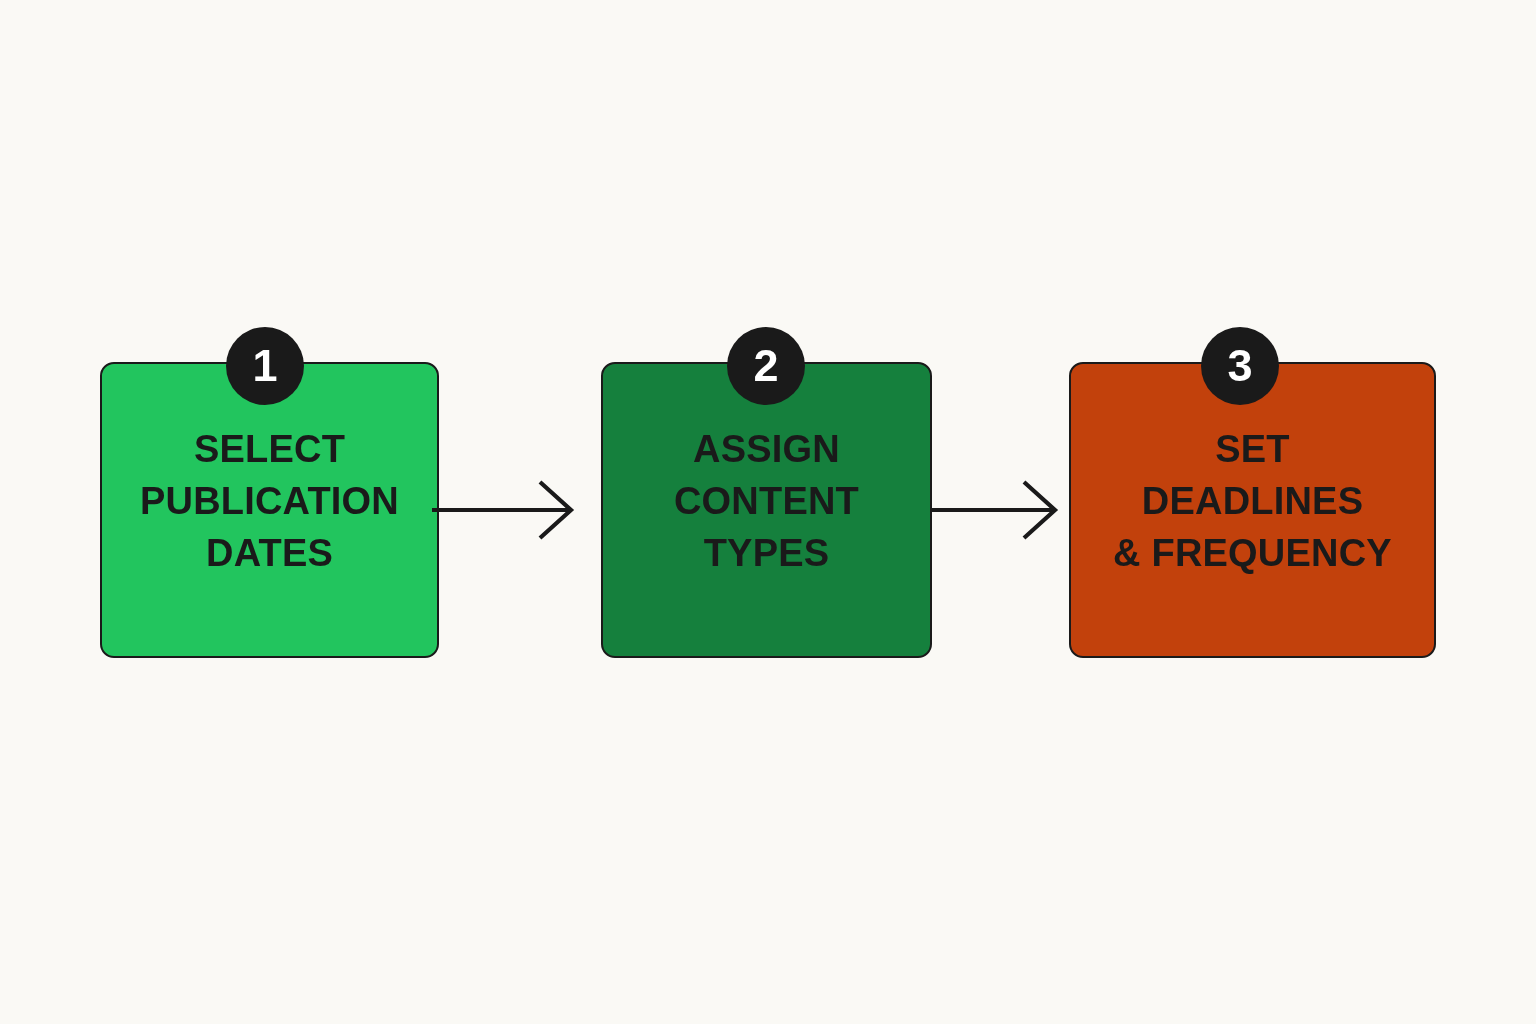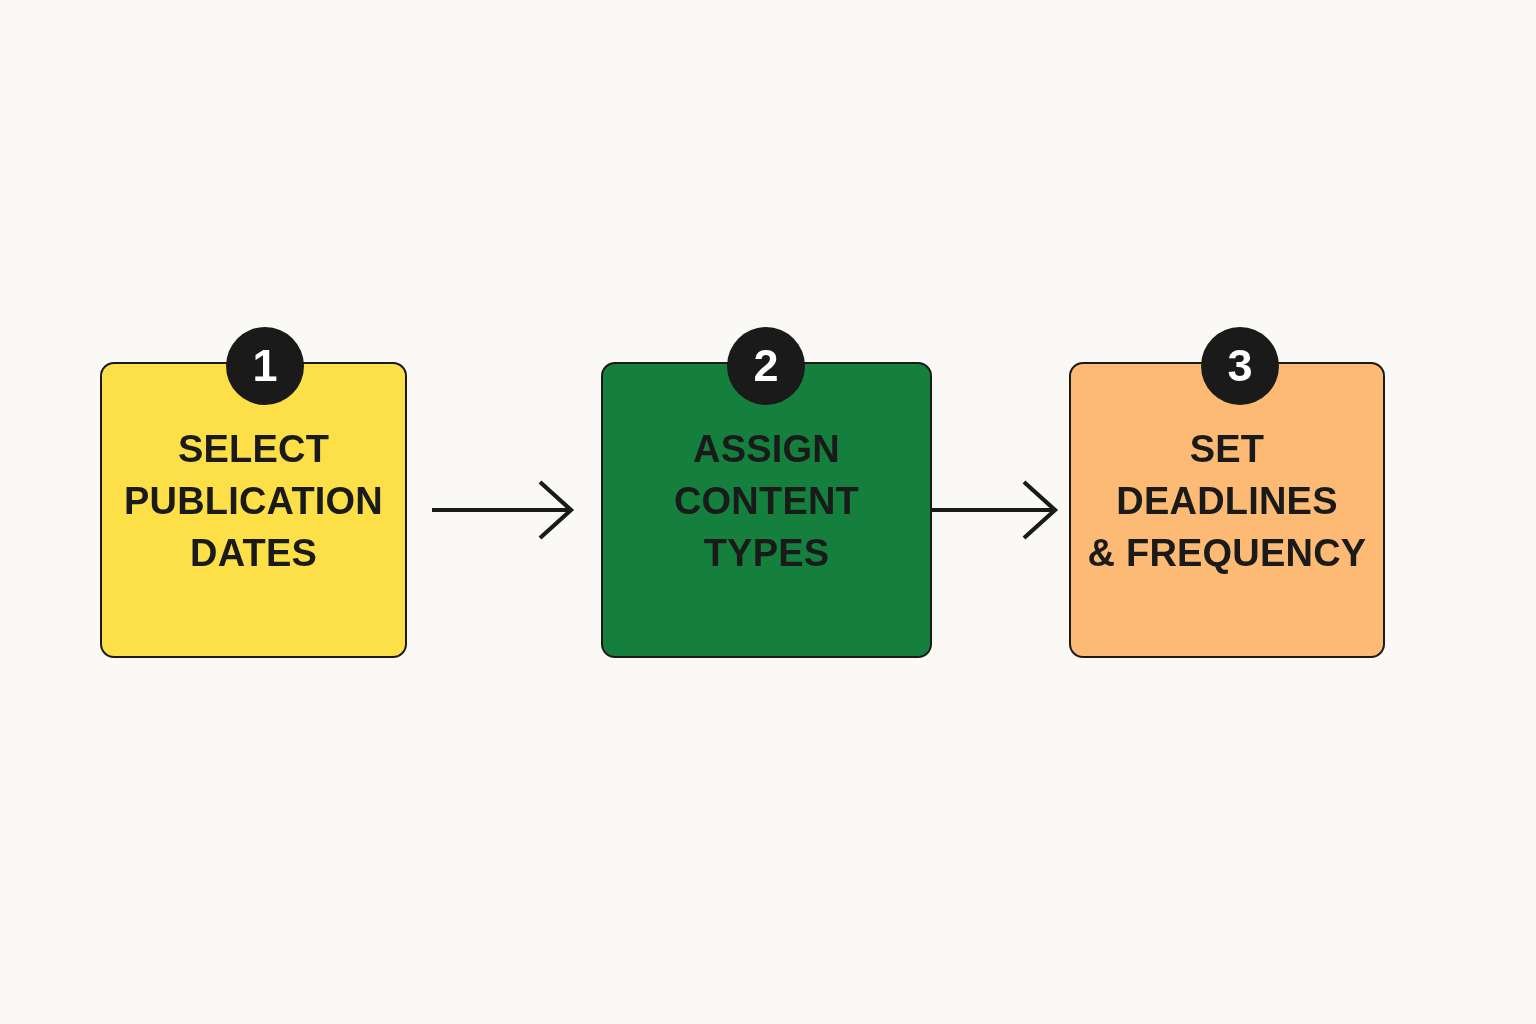--- a/index.html
+++ b/index.html
@@ -79,21 +79,21 @@
   .flow-arrow svg {
     display: block;
     overflow: visible;
   }
 </style>
 </head>
 <body style="background: rgb(250, 249, 245);">
 
 <div id="flow-canvas" style="width: 1536px; height: 1024px; background: rgb(250, 249, 245);">
 
-  <div class="step-card" id="card-1" style="left: 100px; top: 362px; width: 307px; height: 296px; background: #fde047; border-color: rgb(26, 26, 26); justify-content: center;">
+  <div class="step-card" id="card-1" style="left: 100px; top: 362px; width: 339px; height: 296px; background: #22c55e; border-color: rgb(26, 26, 26); justify-content: center;">
     <span class="step-card-label">SELECT
 PUBLICATION
 DATES</span>
   </div>
   <div class="step-badge" id="badge-1" style="left: 226px; top: 327px; background: rgb(26, 26, 26);">
     <span class="step-badge-number">1</span>
   </div>
 
   <div class="flow-arrow" id="arrow-1" style="left: 432px; top: 470px;">
     <svg width="146" height="80" viewBox="0 0 146 80" aria-hidden="true">
@@ -111,21 +111,21 @@
     <span class="step-badge-number">2</span>
   </div>
 
   <div class="flow-arrow" id="arrow-2" style="left: 932px; top: 470px;">
     <svg width="130" height="80" viewBox="0 0 130 80" aria-hidden="true">
       <path d="M0 40 L122 40" stroke="#1a1a1a" stroke-width="4.2" fill="none" stroke-linecap="butt"></path>
       <path d="M92 12 L123 40 L92 68" stroke="#1a1a1a" stroke-width="4.2" fill="none" stroke-linecap="butt" stroke-linejoin="miter"></path>
     </svg>
   </div>
 
-  <div class="step-card" id="card-3" style="left: 1069px; top: 362px; width: 316px; height: 296px; background: #fdba74; border-color: rgb(26, 26, 26);">
+  <div class="step-card" id="card-3" style="left: 1069px; top: 362px; width: 367px; height: 296px; background: #c2410c; border-color: rgb(26, 26, 26);">
     <span class="step-card-label">SET
 DEADLINES
 &amp; FREQUENCY</span>
   </div>
   <div class="step-badge" id="badge-3" style="left: 1201px; top: 327px; background: rgb(26, 26, 26);">
     <span class="step-badge-number">3</span>
   </div>
 
 </div>
 

